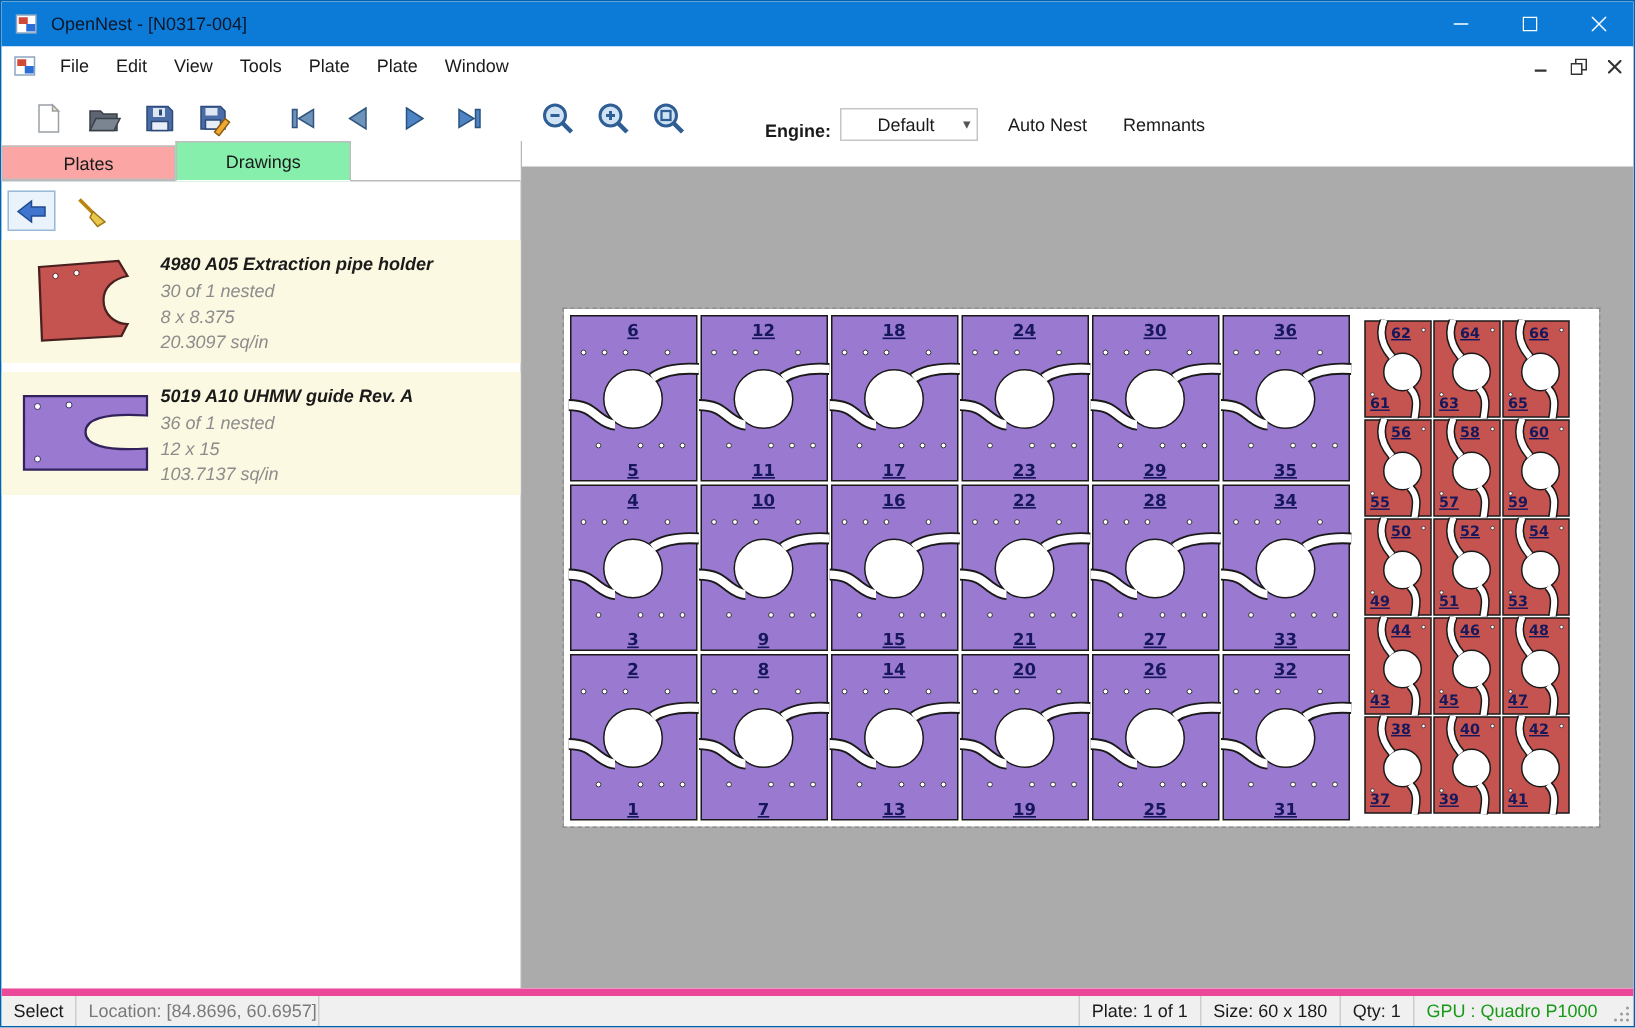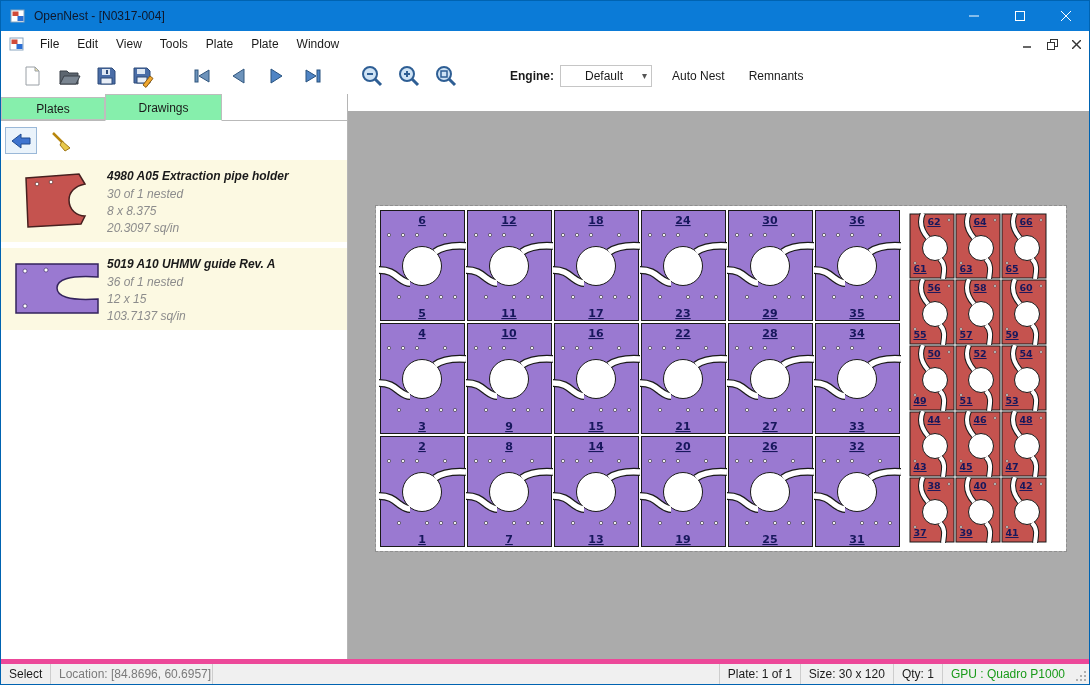--- a/index.html
+++ b/index.html
@@ -16,36 +16,36 @@
   .cap-btn svg { display:block; }
 
   
   .menubar { height:26px; display:flex; align-items:center; background:#fff; position:relative; }
   .mdi-icon { margin:0 6px 0 8px; display:flex; }
   .menu-item { padding:0 9px; line-height:26px; cursor:default; }
   .menu-spacer { flex:1; }
   .mdi-btn { width:22px; height:20px; display:flex; align-items:center; justify-content:center; margin-right:2px; }
 
   
-  .toolbar { height:37px; display:flex; align-items:center; background:#fff; padding-left:16px; }
+  .toolbar { height:37px; display:flex; align-items:flex-end; background:#fff; padding-left:16px; }
   .tb-btn { width:30px; height:30px; display:flex; align-items:center; justify-content:center; margin-right:7px; }
   .tb-gap { width:22px; }
   .engine-label { font-weight:bold; margin:0 6px 0 42px; }
   .combo { width:92px; height:22px; border:1px solid #c6c6c6; background:#fff; display:flex; align-items:center; padding-left:24px; }
   .combo .val { flex:1; }
   .combo .chevron { color:#555; font-size:10px; padding-right:4px; }
   .tb-text { margin-left:16px; padding:4px 4px; }
 
   
   .main { position:absolute; top:93px; left:0; right:0; bottom:25px; display:flex; }
 
   
   .leftpanel { width:347px; background:#fff; border-right:1px solid #b5b5b5; display:flex; flex-direction:column; }
   .tabstrip { height:27px; display:flex; align-items:flex-end; border-bottom:1px solid #b9b9b9; background:#fff; }
-  .tab { width:104px; height:23px; background:#86efac; border:1px solid #bdbdbd; display:flex; align-items:center; justify-content:center; margin-bottom:0; }
+  .tab { width:116px; height:23px; background:#fca5a5; border:1px solid #bdbdbd; display:flex; align-items:center; justify-content:center; margin-bottom:0; }
   .tab.active { width:117px; height:27px; background:#86efac; border-bottom:1px solid #fff; margin-bottom:-1px; z-index:2;margin-top:48px; }
   .panel-toolbar { padding:6px 4px 4px 4px; display:flex; gap:8px; }
   .ptb-btn { width:32px; height:27px; display:flex; align-items:center; justify-content:center; border:1px solid transparent; }
   .ptb-btn.boxed { border:1px solid #9ab8d8; background:#eaf3fb; }
   .drawing-item { background:#fcf9e2; display:flex; padding:5px 6px; margin:2px 0 4px 0; }
   .thumb { width:100px; display:flex; align-items:center; justify-content:center; }
   .meta { flex:1; padding-top:4px;font-style:italic; }
   .dtitle { font-weight:bold; margin-bottom:3px; }
   .dline { color:#8c8c8c; line-height:17px; }
 
@@ -862,21 +862,21 @@
 </div>
       </div>
     </div>
   </div>
 
   <div class="statusbar">
     <span class="sb sb-select sb-sep-r">Select</span>
     <span class="sb sb-location sb-sep-r">Location: [84.8696, 60.6957]</span>
     <span class="sb sb-fill"></span>
     <span class="sb sb-sep-l">Plate: 1 of 1</span>
-    <span class="sb sb-sep-l">Size: 30 x 120</span>
+    <span class="sb sb-sep-l">Size: 60 x 180</span>
     <span class="sb sb-sep-l">Qty: 1</span>
     <span class="sb sb-sep-l sb-gpu">GPU : Quadro P1000</span>
     <span class="sb-grip">
       <svg width="12" height="12">
         <circle cx="10" cy="10" r="1" fill="#9a9a9a"></circle>
           <circle cx="10" cy="6" r="1" fill="#9a9a9a"></circle>
           <circle cx="6" cy="10" r="1" fill="#9a9a9a"></circle>
         <circle cx="10" cy="2" r="1" fill="#9a9a9a"></circle>
           <circle cx="6" cy="6" r="1" fill="#9a9a9a"></circle>
           <circle cx="2" cy="10" r="1" fill="#9a9a9a"></circle>

